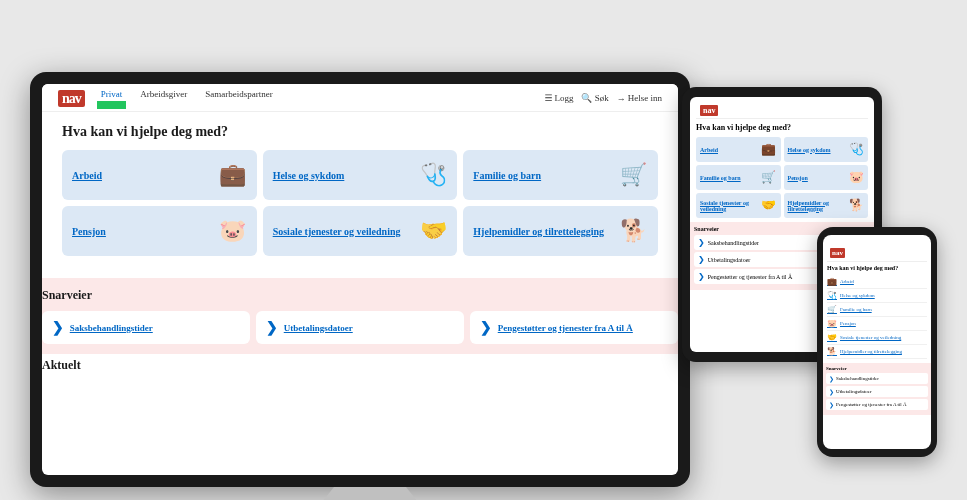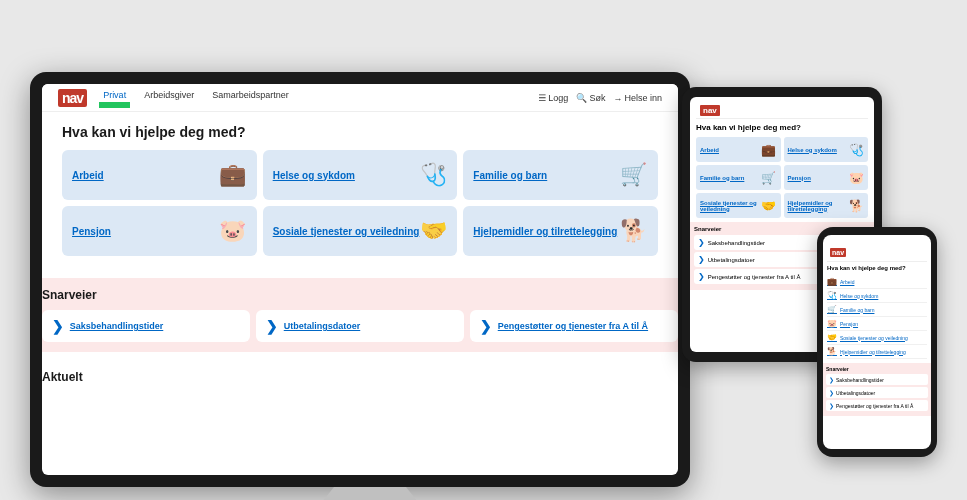--- a/index.html
+++ b/index.html
@@ -14,20 +14,21 @@
       justify-content: center;
     }
 
     .scene {
       position: relative;
       width: 967px;
       height: 376px;
       display: flex;
       align-items: center;
       justify-content: center;
+      font-family: Liberation Serif, serif;
     }
 
     
     .monitor {
       position: absolute;
       left: 30px;
       top: 10px;
       width: 680px;
       height: 460px;
     }
@@ -106,21 +107,21 @@
 
     .nav-tab {
       font-size: 9px;
       color: #333;
       cursor: pointer;
       padding: 2px 4px;
       border-bottom: 2px solid transparent;
     }
 
     .nav-tab.active {
-      border-bottom: 6px solid #22c55e;
+      border-bottom: 8px solid #22c55e;
       color: #0067c5;
     }
 
     .nav-actions {
       display: flex;
       gap: 8px;
       font-size: 9px;
       color: #333;
     }
 
@@ -211,21 +212,21 @@
     .shortcut-label {
       font-size: 9px;
       font-weight: 600;
       color: #0067c5;
       text-decoration: underline;
     }
 
     .aktuelt-section {
       padding: 0 20px;
       background: #fff;
-      margin: 18px -20px;
+      margin: 4px -20px;
     }
 
     
     .tablet {
       position: absolute;
       right: 85px;
       top: 25px;
       width: 200px;
       height: 280px;
     }

